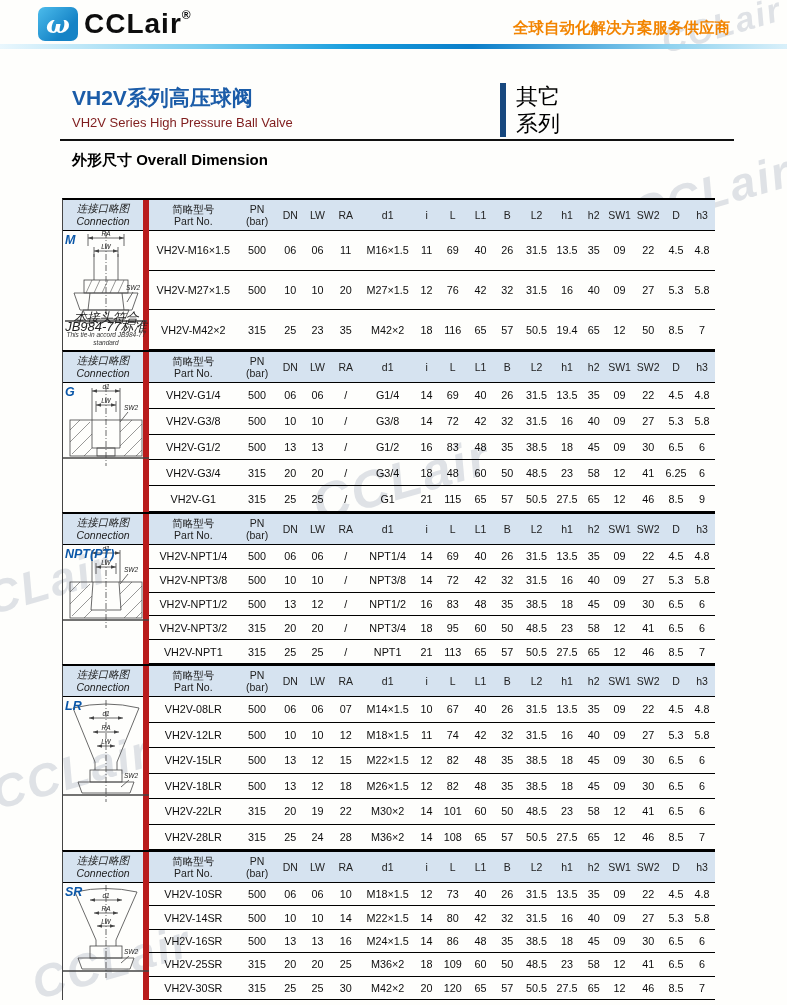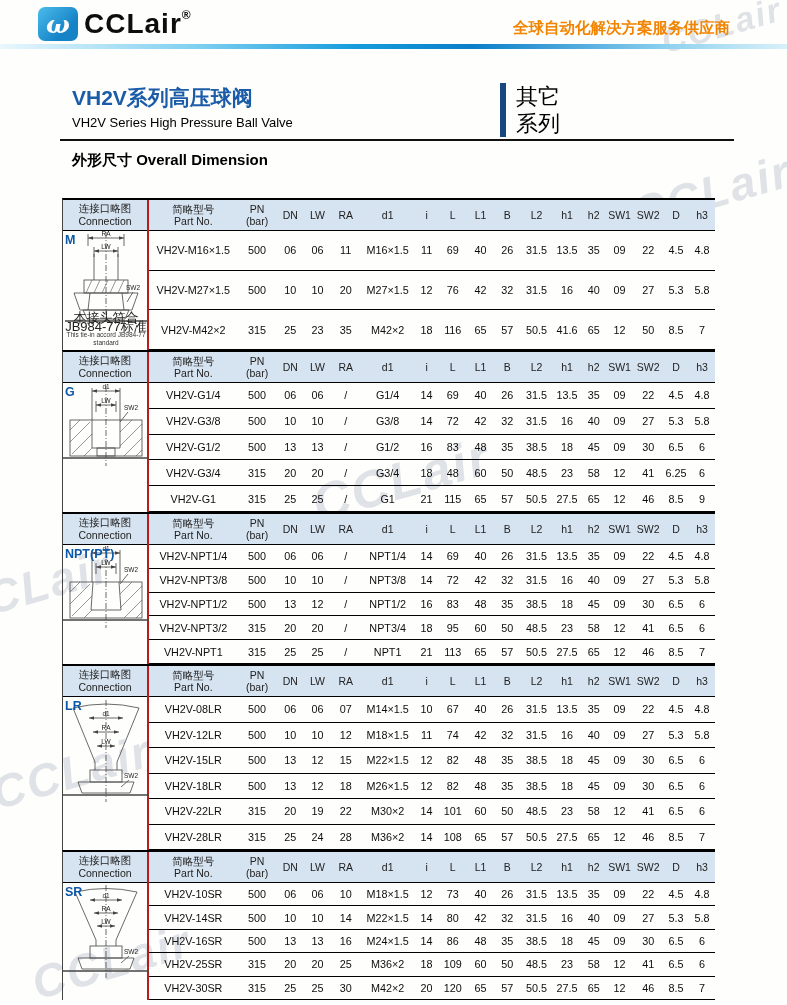--- a/index.html
+++ b/index.html
@@ -10,32 +10,32 @@
   .logo-badge{width:40px;height:34px;border-radius:7px;background:linear-gradient(135deg,#4cbcec 0%,#1583c6 70%);
       color:#fff;display:flex;align-items:center;justify-content:center;font-size:25px;font-style:italic;
       font-weight:bold;font-family:"DejaVu Serif",serif;}
   .logo-text{font-size:28px;font-weight:bold;letter-spacing:1px;margin-left:6px;color:#0d0d0d;}
   .logo-reg{font-size:12px;vertical-align:14px;font-weight:bold;}
   .tagline{position:absolute;right:57px;top:18px;font-size:15.5px;font-weight:bold;color:#f28400;}
   .header-rule{position:absolute;left:0;top:44px;width:787px;height:5px;
       background:linear-gradient(90deg,#eaf7fd 0%,#7fd0f0 25%,#169ddd 45%,#0b7ec9 60%,#8fd2ef 85%,#d9f0fa 100%);}
   
   .title-zh{position:absolute;left:72px;top:84px;font-size:21px;font-weight:bold;color:#1b5ca8;}
-  .title-en{position:absolute;left:72px;top:115px;font-size:13px;color:#000000;}
+  .title-en{position:absolute;left:72px;top:115px;font-size:13px;color:#7f1d1d;}
   .side-series{position:absolute;left:500px;top:83px;border-left:6px solid #17487e;padding-left:10px;
       font-family:"Liberation Serif","DejaVu Serif",serif;font-size:22px;line-height:27px;color:#000;}
   .title-rule{position:absolute;left:60px;top:139px;width:674px;height:2px;background:#111;}
   .section-title{position:absolute;left:72px;top:151px;font-size:15px;font-weight:bold;color:#000;}
   
   .wm{position:absolute;font-size:46px;font-weight:bold;font-style:italic;letter-spacing:2px;
       color:rgba(165,175,190,0.35);transform:rotate(-16deg);pointer-events:none;white-space:nowrap;}
   
   .block{position:absolute;left:62px;width:653px;border-top:2px solid #000;border-left:1px solid #444;
       display:flex;box-sizing:border-box;background:transparent;}
-  .side{width:86px;min-width:86px;border-right:2px solid #b91c1c;position:relative;box-sizing:border-box;}
+  .side{width:86px;min-width:86px;border-right:6px solid #b91c1c;position:relative;box-sizing:border-box;font-style:italic;}
   .side-head{height:30px;background:#d6e3f0;border-bottom:1px solid #000;text-align:center;
       font-size:10.5px;line-height:13px;display:flex;flex-direction:column;justify-content:center;color:#222;}
   .dlabel{position:absolute;left:2px;top:33px;font-size:12.5px;font-weight:bold;color:#0b57a8;z-index:2;}
   .diag{position:absolute;left:0;top:30px;}
   .diag line,.diag path,.diag rect,.diag polygon{stroke:#444;stroke-width:0.8;fill:none;}
   .diag .hatch{stroke-width:0.55;}
   .diag .arrow{fill:#444;stroke:none;}
   .diag .base{stroke-width:1.3;}
   .diag text{font-size:6.5px;fill:#222;font-family:"Liberation Sans",sans-serif;stroke:none;}
   .note{position:absolute;bottom:3px;left:-6px;width:98px;text-align:center;color:#222;}
@@ -202,21 +202,21 @@
             <td>315</td>
             <td>25</td>
             <td>23</td>
             <td>35</td>
             <td>M42×2</td>
             <td>18</td>
             <td>116</td>
             <td>65</td>
             <td>57</td>
             <td>50.5</td>
-            <td>41.6</td>
+            <td>19.4</td>
             <td>65</td>
             <td>12</td>
             <td>50</td>
             <td>8.5</td>
             <td>7</td>
           </tr>
         </tbody>
       </table>
   </div>
 

